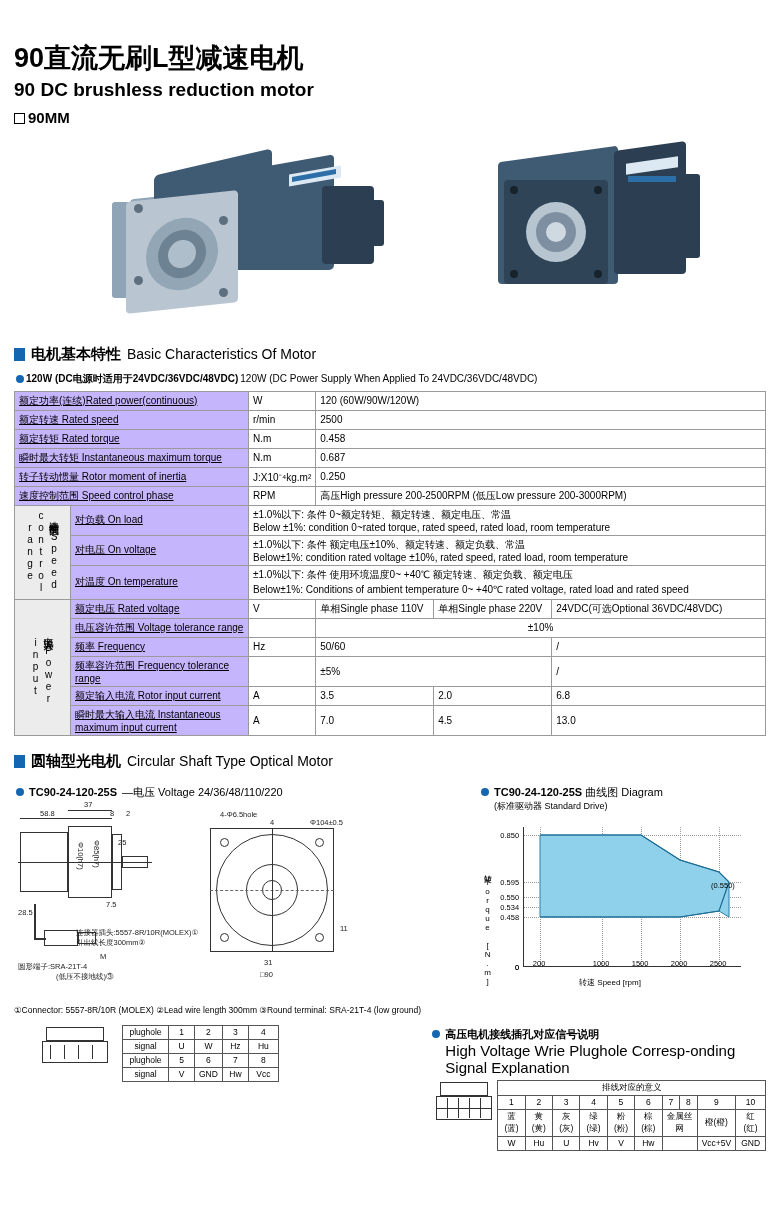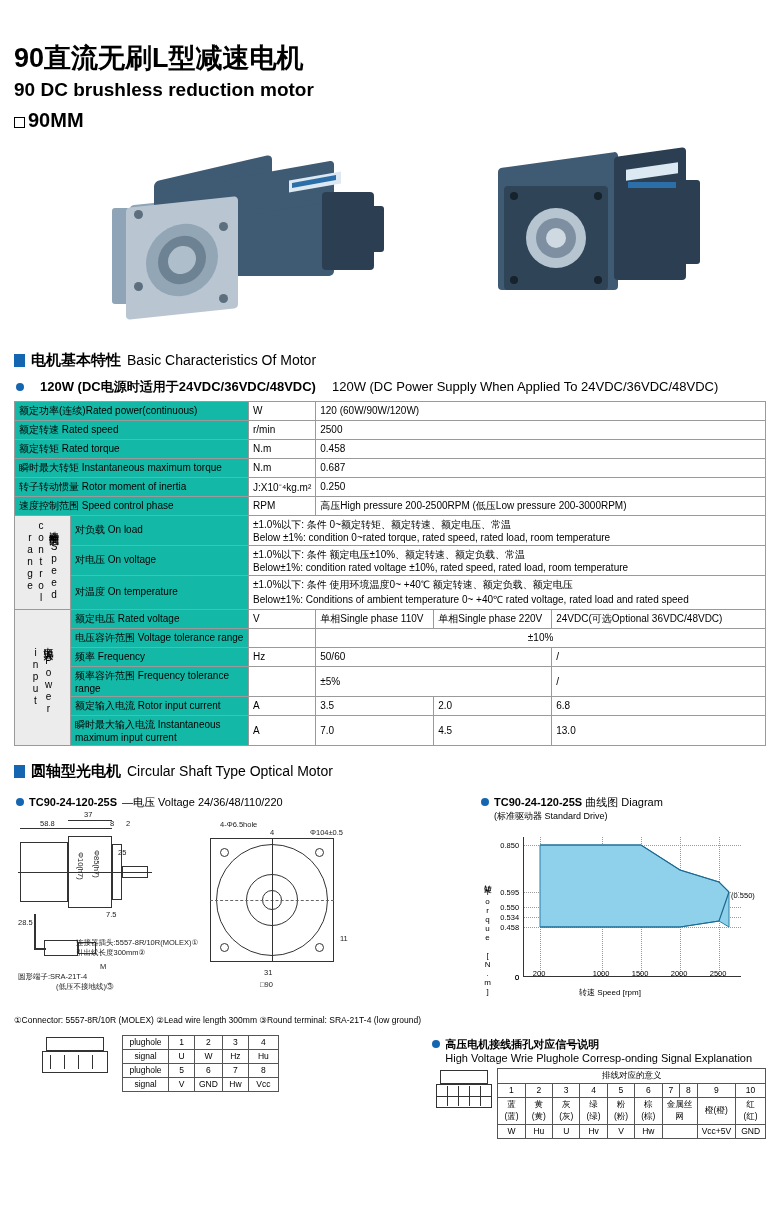--- a/index.html
+++ b/index.html
@@ -10,44 +10,44 @@
     font-family:"Liberation Sans", sans-serif;
     color:#000;
     position:relative;
     overflow:hidden;
   }
   .page { position:relative; width:780px; height:1209px; padding:0 14px; }
 
   
   .title-cn { font-size:27px; font-weight:bold; letter-spacing:0px; margin:0; padding-top:44px; line-height:1.1; }
   .title-en { font-size:19px; font-weight:bold; margin:6px 0 0 0; line-height:1.1; }
-  .subtitle { font-size:20px; font-weight:bold; margin:8px 0 0 0; }
+  .subtitle { font-size:15px; font-weight:bold; margin:8px 0 0 0; }
   .sq { display:inline-block; width:11px; height:11px; border:1.6px solid #000; margin-right:3px; vertical-align:-1px;}
 
   
   .photos { position:relative; height:195px; margin-top:10px; }
   
   .m-body { position:absolute; background:#3f5a73; }
   .m-dark { position:absolute; background:#2c3f52; }
   .m-light{ position:absolute; background:#8fa4b6; }
 
   
   .sec-head { display:flex; align-items:center; gap:6px; margin:14px 0 8px 0; }
   .sec-head .bluebar { width:11px; height:13px; background:#1566b0; display:inline-block; }
   .sec-head .cn { font-size:15px; font-weight:bold; }
   .sec-head .en { font-size:14px; }
 
-  .bullet-line { display:flex; align-items:center; gap:16px; font-size:13px; margin:2px 0 5px 2px; }
+  .bullet-line { display:flex; align-items:center; gap:2px; font-size:10px; margin:2px 0 5px 2px; }
   .dot { width:8px;height:8px;border-radius:50%;background:#1566b0;display:inline-block; flex:none;}
   .bullet-line b { font-weight:bold; }
 
   
   table.spec { width:100%; border-collapse:collapse; font-size:10px; }
   table.spec td { border:1px solid #9a9a9a; padding:2px 4px; vertical-align:middle; height:17px; }
-  .lbl { background:#14b8a6; }
+  .lbl { background:#c4b5fd;text-decoration:underline; }
   .vert { writing-mode:vertical-rl; text-orientation:upright; letter-spacing:1px; text-align:center; font-size:10px; background:#ececec; width:18px; padding:0; }
   .c-unit { width:52px; }
 
   
   .sub-head { display:flex; align-items:center; gap:5px; font-size:11px; margin:6px 0 4px 2px; }
   .sub-head .dot { width:8px;height:8px; }
   .sub-head b { font-weight:bold; }
 
   .two-col { display:flex; gap:10px; margin-top:2px; }
   .col-l { width:460px; position:relative; }
@@ -353,21 +353,21 @@
           </svg>
         </div>
 
         <div class="xtick" style="left:60px;">200</div>
         <div class="xtick" style="left:122px;">1000</div>
         <div class="xtick" style="left:161px;">1500</div>
         <div class="xtick" style="left:200px;">2000</div>
         <div class="xtick" style="left:239px;">2500</div>
         <div class="ytick" style="left:0;top:150px;width:42px;text-align:right;">0</div>
 
-        <div class="chart-note" style="left:252px;top:64px;">(0.550)</div>
+        <div class="chart-note" style="left:232px;top:64px;">(0.550)</div>
         <div class="xaxis-title">转速 Speed [rpm]</div>
       </div>
     </div>
   </div>
 
   <div class="two-col" style="margin-top:6px;">
 
     <div class="col-l">
       <div class="plug-row">
         <div class="conn-draw" style="margin-left:28px;">
@@ -411,21 +411,21 @@
         </tbody>
           </table>
       </div>
     </div>
 
     <div class="col-r" style="width:380px;">
       <div class="sub-head" style="align-items:flex-start;">
         <span class="dot" style="margin-top:3px;"></span>
         <div>
           <b>高压电机接线插孔对应信号说明</b>
-          <div style="font-size:11px;">High Voltage Wrie Plughole Corresp-onding Signal Explanation</div>
+          <div style="font-size:15px;">High Voltage Wrie Plughole Corresp-onding Signal Explanation</div>
         </div>
       </div>
       <div class="plug-row">
         <div class="conn-draw" style="width:60px;margin-left:6px;">
           <div class="dwg-rect" style="left:4px;top:2px;width:48px;height:14px;"></div>
           <div class="dwg-rect" style="left:0px;top:16px;width:56px;height:24px;"></div>
           <div class="dwg-line" style="left:11px;top:18px;width:1px;height:20px;"></div>
           <div class="dwg-line" style="left:22px;top:18px;width:1px;height:20px;"></div>
           <div class="dwg-line" style="left:33px;top:18px;width:1px;height:20px;"></div>
           <div class="dwg-line" style="left:44px;top:18px;width:1px;height:20px;"></div>

